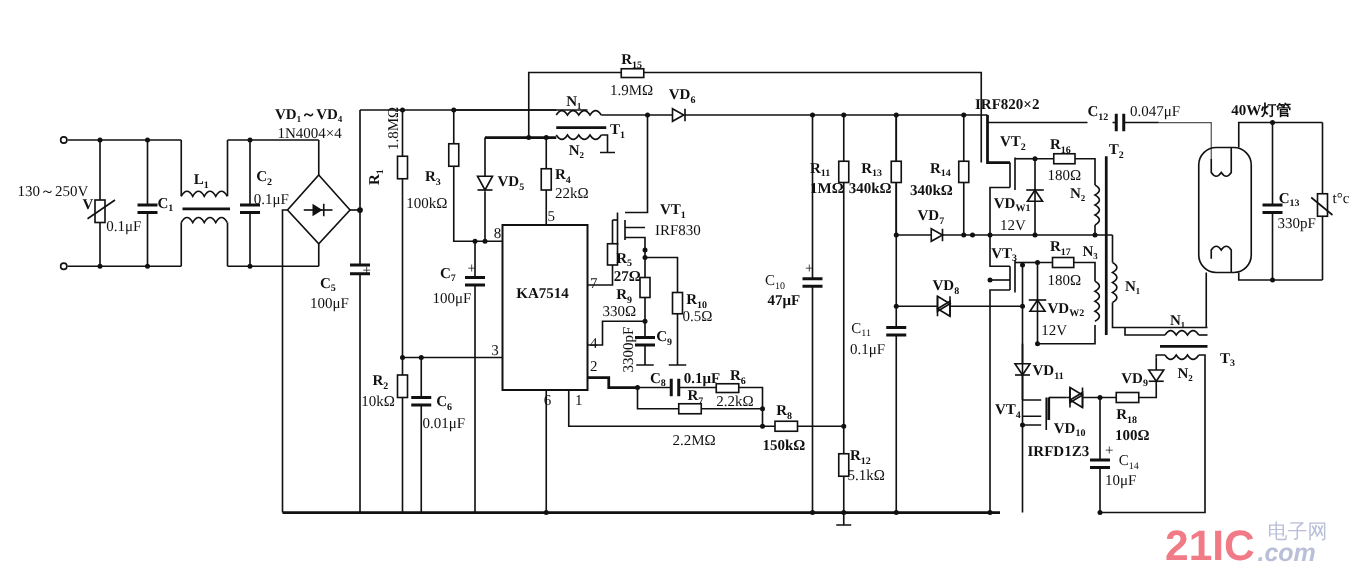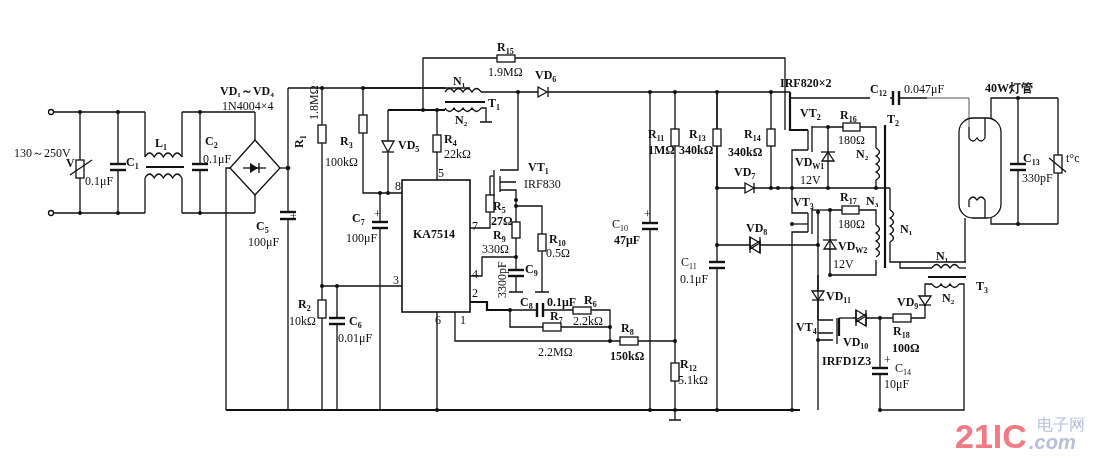--- a/index.html
+++ b/index.html
@@ -493,19 +493,19 @@
     </g>
     <g>
       <path class="w" d="M1058 98 V155 M1058 173 V224"></path>
       <rect x="1054" y="155" width="8" height="18" class="res"></rect>
       <path class="w" d="M1049 158 L1066 172"></path>
       <text x="1066" y="162" class="lbl">t°c</text>
     </g>
   </g>
 </svg>
 
-<div style="position:absolute; left:955px; top:410px; width:140px; height:45px;">
+<div style="position:absolute; left:932px; top:410px; width:140px; height:45px;">
   <svg width="140" height="45">
     <text x="0" y="38" class="wm-num">21IC</text>
     <text x="82" y="20" class="wm-cn">电子网</text>
     <text x="74" y="39" class="wm-com">.com</text>
   </svg>
 </div>
 
 </body></html>

